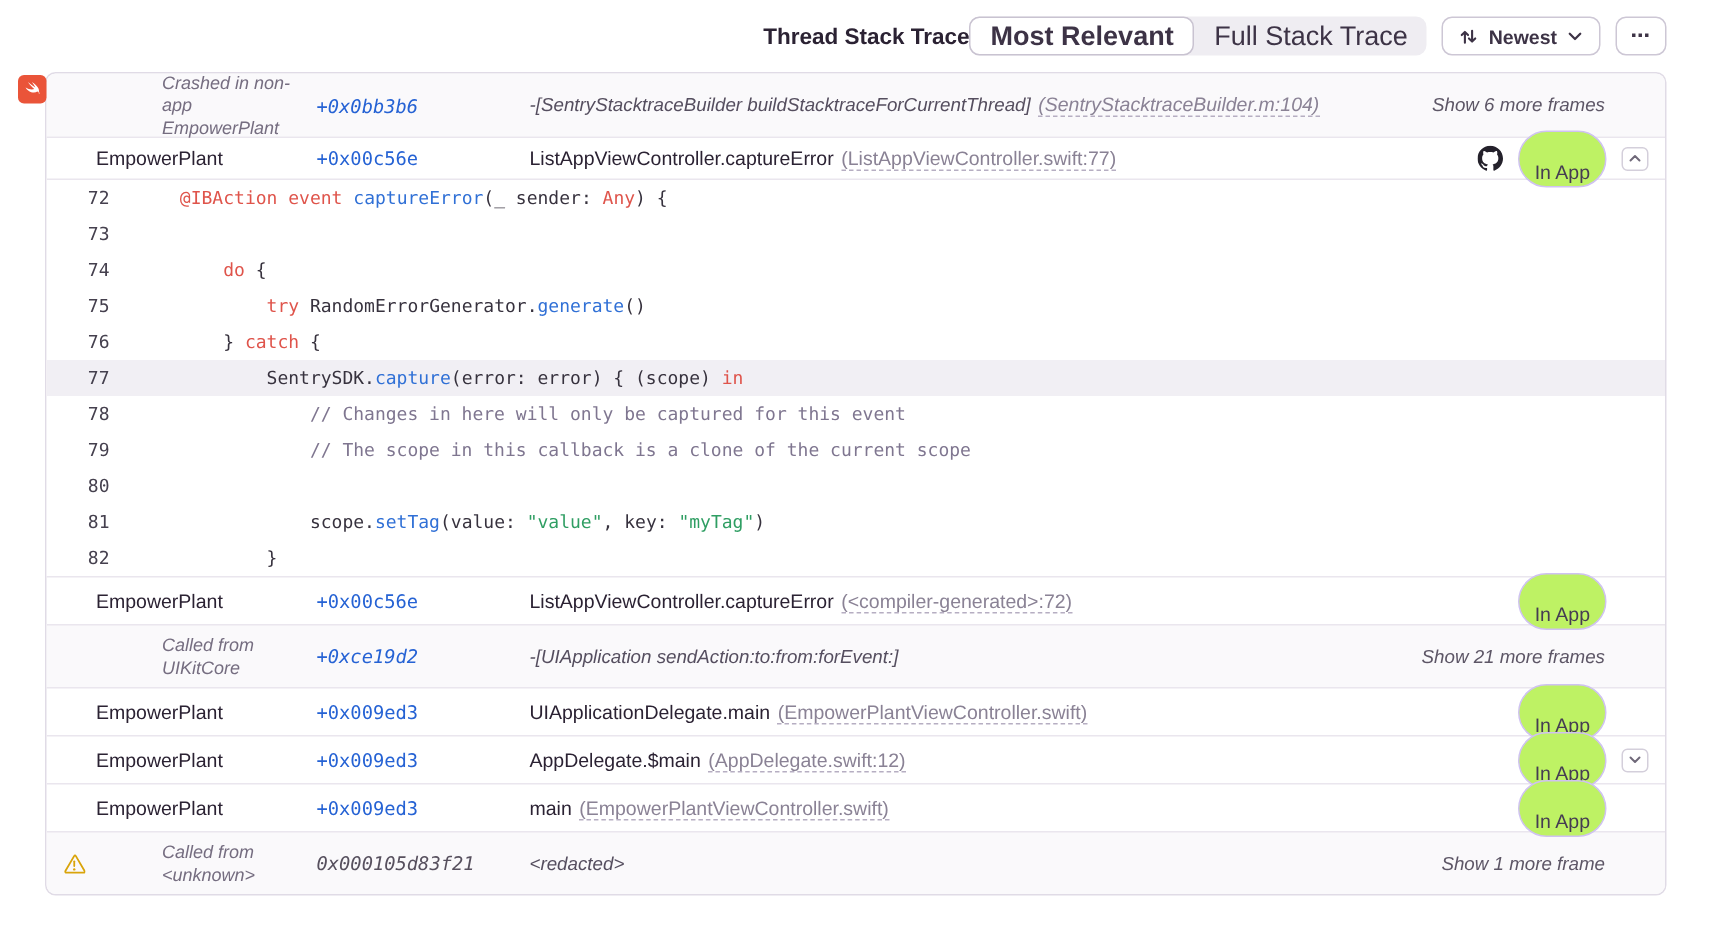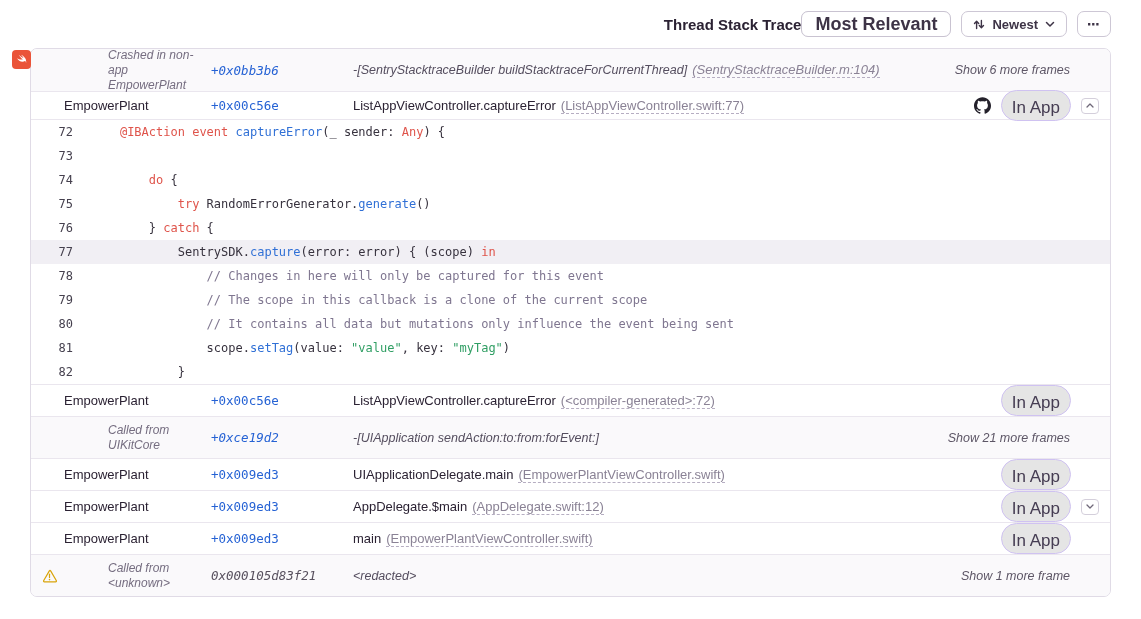--- a/index.html
+++ b/index.html
@@ -34,22 +34,22 @@
   .addr-dark { color:#57505e; }
   .italic { font-style:italic; }
   .col-main { flex:1; min-width:0; display:flex; align-items:baseline; font-size:13px; }
   .func-name { color:#2b2233; white-space:nowrap; }
   .func-file { color:#8a8295; margin-left:5px; white-space:nowrap; }
   .dashed { border-bottom:1px dashed #b6aec2; }
   .func-italic { font-style:italic; color:#554e5f; font-size:12.5px; }
   .file-italic { font-style:italic; font-size:13px; }
   .more { margin-left:auto; padding-right:40px; font-style:italic; font-size:12.5px; color:#5d5666; white-space:nowrap; cursor:pointer; }
   .col-right { display:flex; align-items:center; gap:10px; padding-right:11px; }
-  .pill { border:1px solid #cfc2f1; background:#e5e5e5; color:#453c52; border-radius:20px;
-          padding:7px 10px 2px; font-size:17px; white-space:nowrap; }
+  .pill { border:1px solid #cfc2f1; background:#bef264; color:#453c52; border-radius:20px;
+          padding:19px 10px 2px; font-size:13px; white-space:nowrap; }
   .chev-btn { width:18px; height:16px; border:1px solid #d4cfdb; border-radius:4px; background:#fff;
               display:flex; align-items:center; justify-content:center; cursor:pointer; }
   .chev-slot { width:18px; height:16px; }
   .gh-icon svg { width:17px; height:17px; fill:#24212b; display:block; cursor:pointer; }
   
   .code { font-family:"DejaVu Sans Mono","Liberation Mono",monospace; font-size:12px; background:#fff; }
   .code-line { display:flex; height:24px; line-height:24px; }
   .code-line.hl { background:#f1eff4; }
   .ln { width:42px; flex:none; text-align:right; color:#45404e; }
   .code-text { white-space:pre; padding-left:18px; color:#37323e; }
@@ -69,20 +69,21 @@
   <svg width="13" height="13" viewBox="0 0 24 24">
     <path fill="#ffffff" d="M19.8 16.3c.9-2 .6-4.3-.7-6.3C17.6 7.6 14.9 4.9 11.4 3c1.7 2.1 3.6 4.8 4.4 6.7C13 7.9 9.7 5.5 6.7 3c2.1 3.2 5 6.5 7.8 8.7-3.1 1.1-7.5.2-10.7-2 1.7 3.4 5.8 6.3 10.2 6.3 1.7 0 3.1-.4 4.2-1.1.9.5 1.8 1.5 2.1 2.5.7-.3 1.2-.7 1.5-1.1z"></path>
   </svg>
 </div>
 
 <div class="header">
   <div class="page-title">Thread Stack Trace</div>
   <div class="controls">
     <div class="seg-control">
       <div class="seg active">Most Relevant</div>
+      <div class="seg">Full Stack Trace</div>
     </div>
     <div class="btn">
       <svg width="12" height="13" viewBox="0 0 12 13">
         <g stroke="#3d3346" stroke-width="1.4" fill="none" stroke-linecap="round" stroke-linejoin="round">
           <path d="M3.6 10.5v-7M1.5 5.4l2.1-2.1 2.1 2.1"></path>
           <path d="M8.4 2.5v7M6.3 7.6l2.1 2.1 2.1-2.1"></path>
         </g>
       </svg>
       <span>Newest</span>
       <svg width="10" height="7" viewBox="0 0 10 7">
@@ -162,21 +163,21 @@
       <div class="code-line">
         <span class="ln">78</span>
         <span class="code-text"><span>                </span><span class="tok-cmt">// Changes in here will only be captured for this event</span></span>
       </div>
       <div class="code-line">
         <span class="ln">79</span>
         <span class="code-text"><span>                </span><span class="tok-cmt">// The scope in this callback is a clone of the current scope</span></span>
       </div>
       <div class="code-line">
         <span class="ln">80</span>
-        <span class="code-text"><span>                </span><span class="tok-cmt">// It contains all data but mutations only influence the event being sent</span></span>
+        <span class="code-text"><span>                </span></span>
       </div>
       <div class="code-line">
         <span class="ln">81</span>
         <span class="code-text"><span>                scope.</span><span class="tok-fn">setTag</span><span>(value: </span><span class="tok-str">"value"</span><span>, key: </span><span class="tok-str">"myTag"</span><span>)</span></span>
       </div>
       <div class="code-line">
         <span class="ln">82</span>
         <span class="code-text"><span>            }</span></span>
       </div>
     </div>

